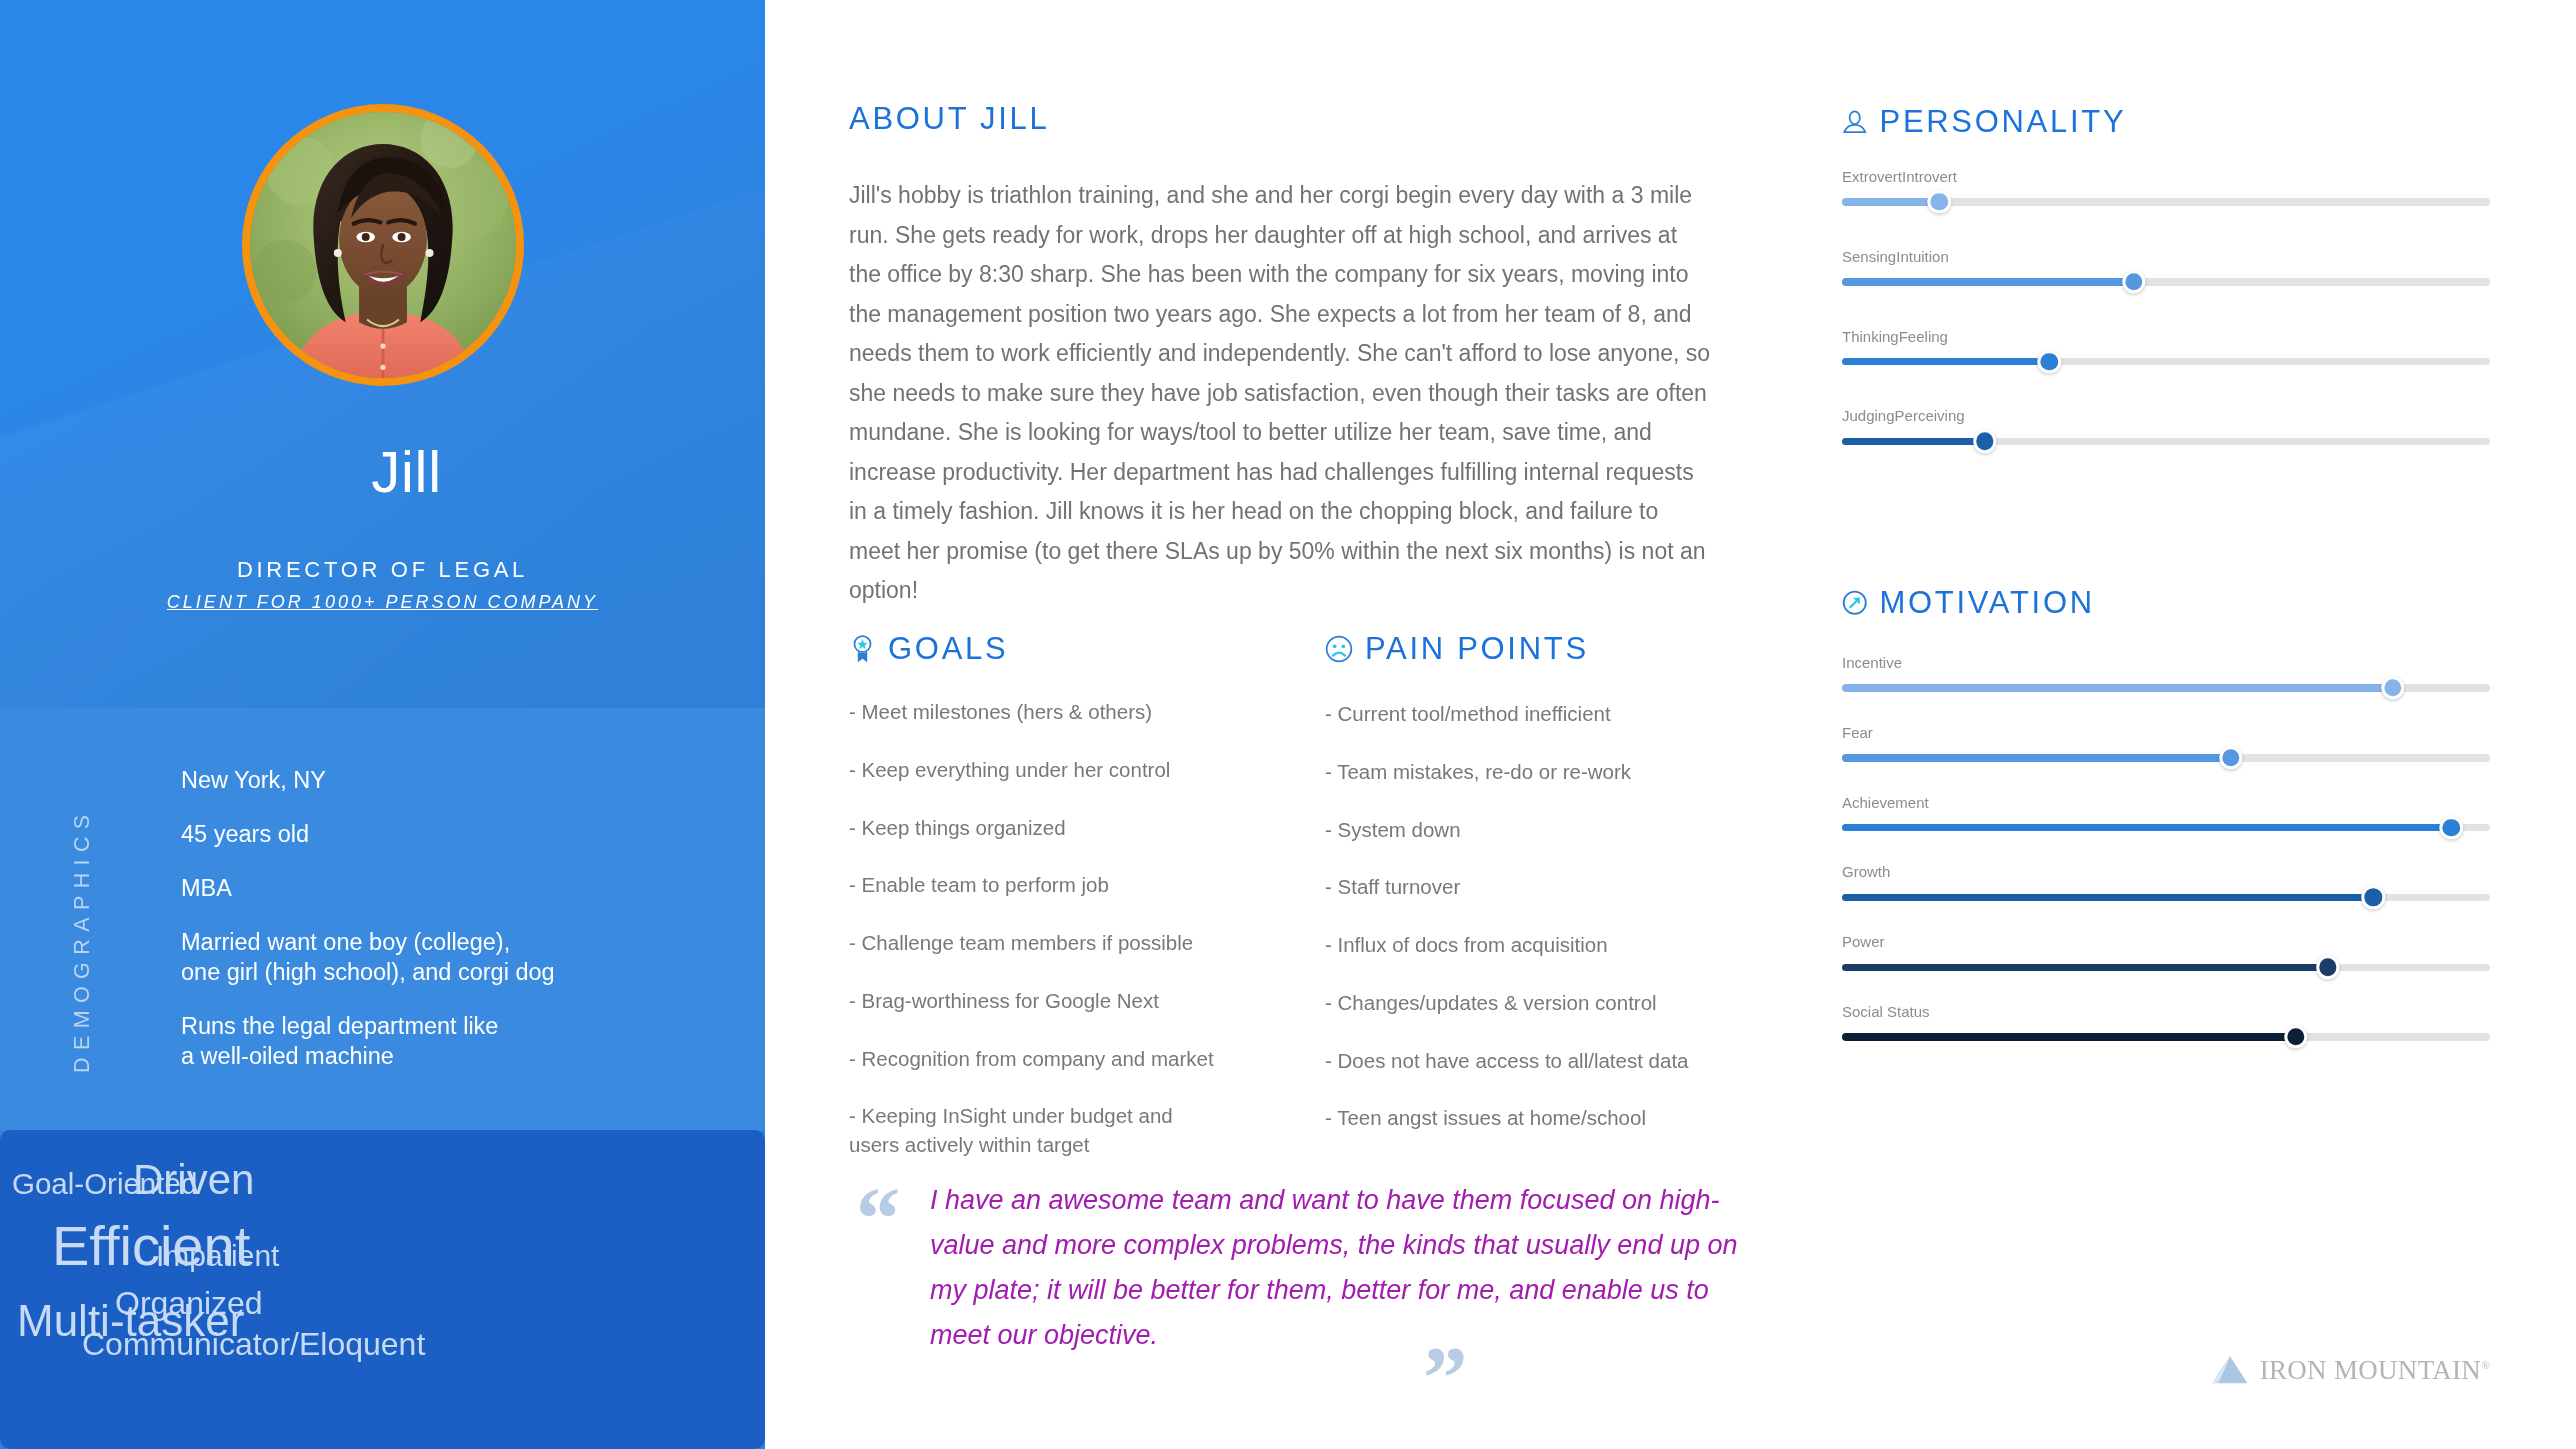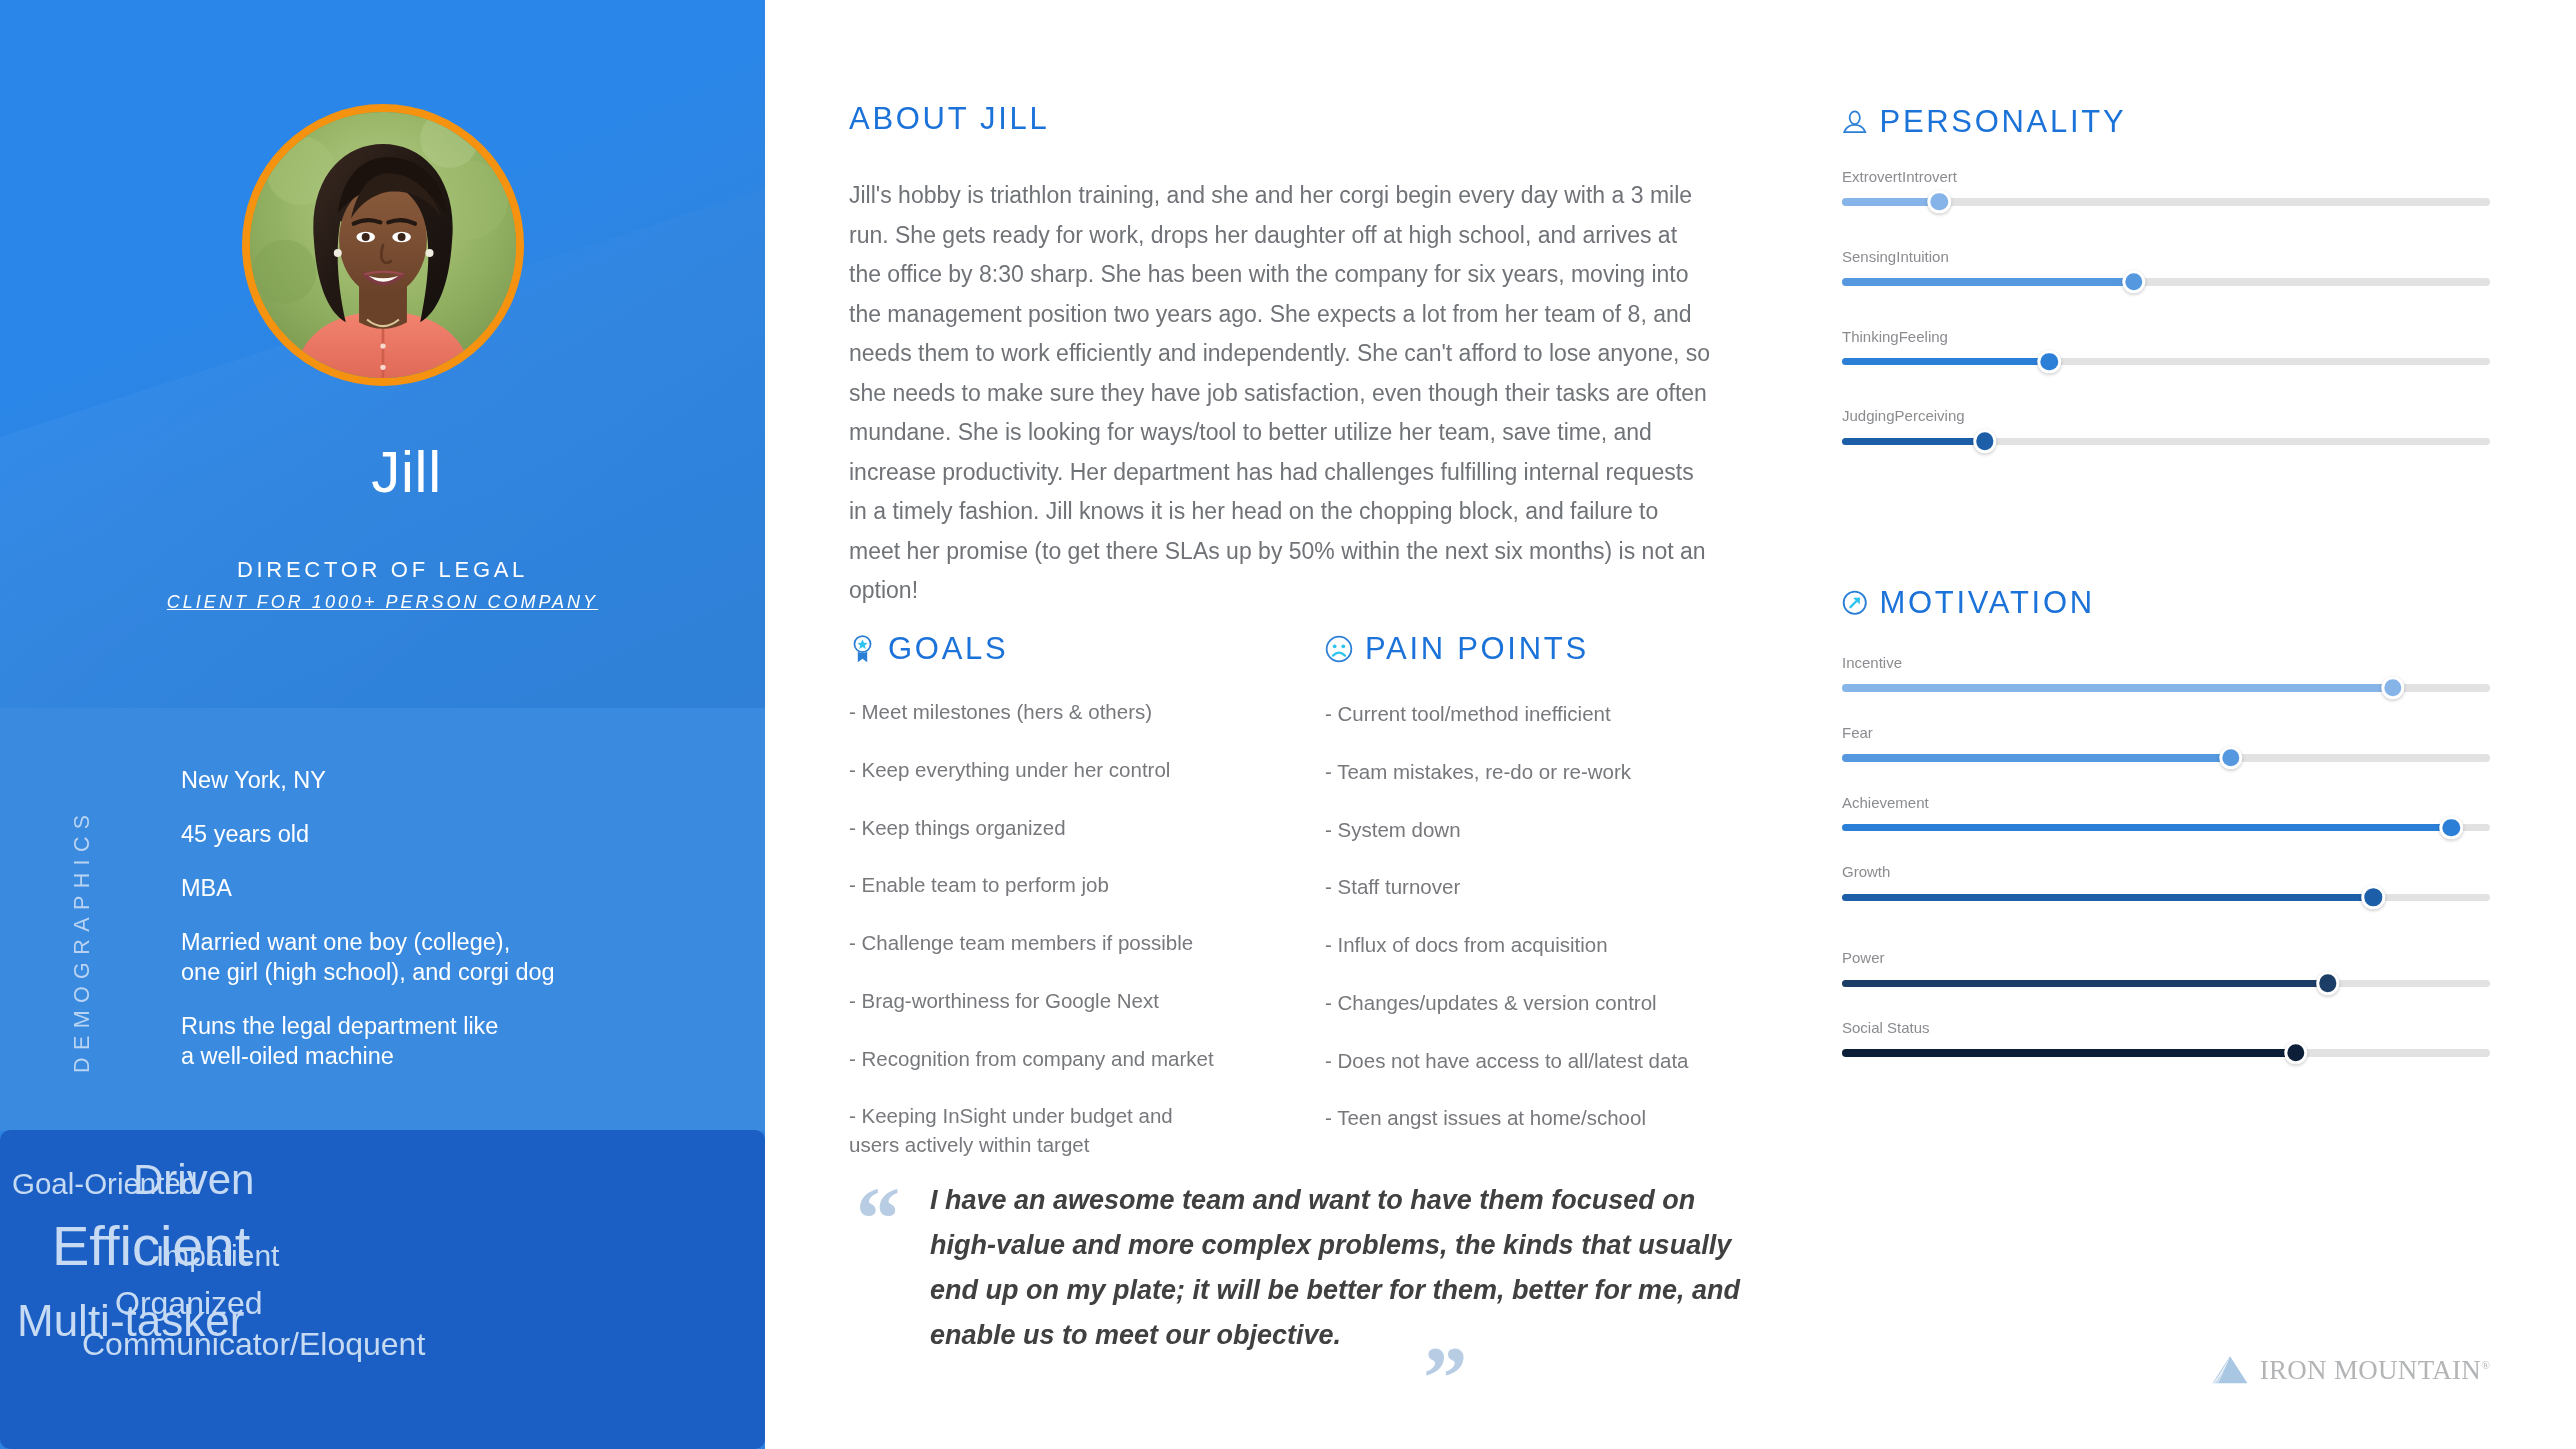--- a/index.html
+++ b/index.html
@@ -111,21 +111,21 @@
   }
 
   
   #quote-block{position:absolute;left:0;top:1167px;width:912px;}
   #quote-mark-open{
     position:absolute;left:6.7px;top:6.7px;
     color:#b8cde4;font-size:89px;line-height:1;font-family:"Liberation Serif",serif;font-weight:700;
   }
   #quote-text{
     position:absolute;left:81px;top:10.7px;width:825px;
-    color:#404040;font-size:27px;line-height:1.67;font-style:italic;font-weight:700;
+    color:#a21caf;font-size:27px;line-height:1.67;font-style:italic;font-weight:400;
   }
   #quote-mark-close{
     position:absolute;left:574px;top:166px;
     color:#b8cde4;font-size:89px;line-height:1;font-family:"Liberation Serif",serif;font-weight:700;
   }
 
   
   #right-col{position:absolute;left:1842px;top:0;width:671px;height:1449px;}
   #personality-title{position:absolute;left:0;top:104px;}
   #personality-rows{position:absolute;left:0;top:168px;width:648px;}
@@ -401,21 +401,21 @@
       <div class="slider-row" style="margin-bottom: 32px;">
         <div class="slider-labels">
           <span>Achievement</span>
           <span></span>
         </div>
         <div class="slider-track">
           <div class="slider-fill" style="width: 94%; background: rgb(43, 127, 214);"></div>
           <div class="slider-thumb" style="left: 94%; background: rgb(43, 127, 214);"></div>
         </div>
       </div>
-      <div class="slider-row" style="margin-bottom: 48px;">
+      <div class="slider-row" style="margin-bottom: 32px;">
         <div class="slider-labels">
           <span>Growth</span>
           <span></span>
         </div>
         <div class="slider-track">
           <div class="slider-fill" style="width: 82%; background: rgb(28, 94, 168);"></div>
           <div class="slider-thumb" style="left: 82%; background: rgb(28, 94, 168);"></div>
         </div>
       </div>
       <div class="slider-row" style="margin-bottom: 32px;">

